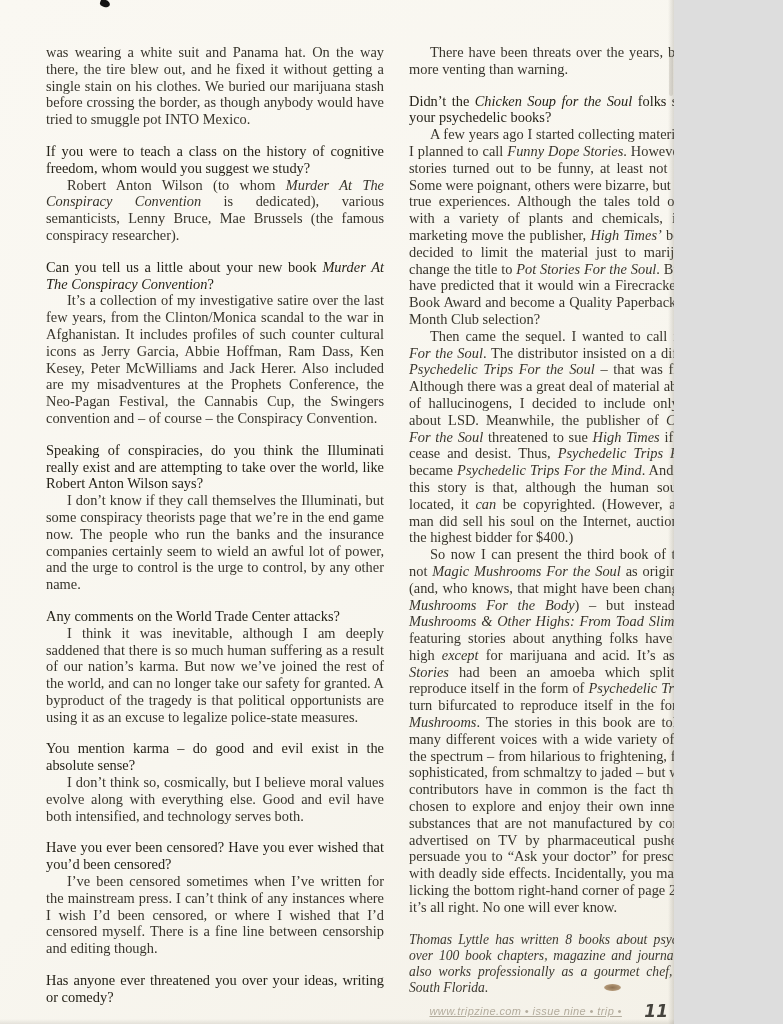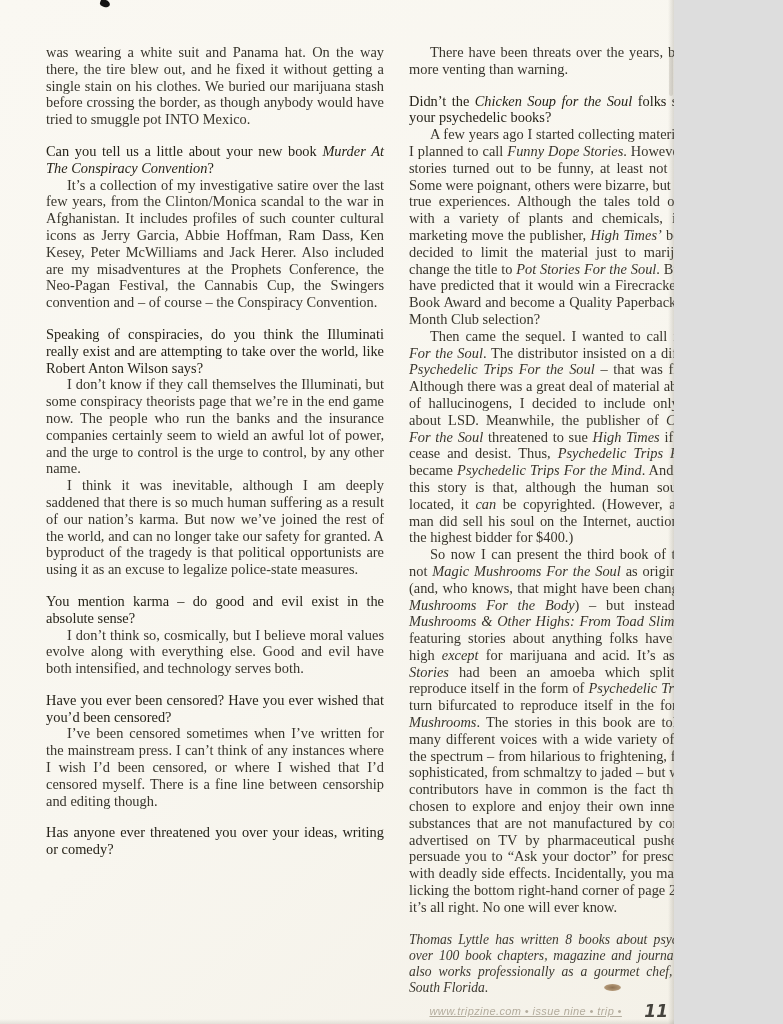--- a/index.html
+++ b/index.html
@@ -51,24 +51,27 @@
 </style>
 </head>
 <body>
 
 <div class="page">
 
   <div class="speck"></div>
 
   <div class="col col-left" id="col-left">
       <p class="a0">was wearing a white suit and Panama hat. On the way there, the tire blew out, and he fixed it without getting a single stain on his clothes. We buried our marijuana stash before crossing the border, as though anybody would have tried to smuggle pot INTO Mexico.</p>
+      <p class="q">If you were to teach a class on the history of cognitive freedom, whom would you suggest we study?</p>
+      <p class="a">Robert Anton Wilson (to whom <em>Murder At The Conspiracy Convention</em> is dedicated), various semanticists, Lenny Bruce, Mae Brussels (the famous conspiracy researcher).</p>
       <p class="q">Can you tell us a little about your new book <em>Murder At The Conspiracy Convention</em>?</p>
       <p class="a">It’s a collection of my investigative satire over the last few years, from the Clinton/Monica scandal to the war in Afghanistan. It includes profiles of such counter cultural icons as Jerry Garcia, Abbie Hoffman, Ram Dass, Ken Kesey, Peter McWilliams and Jack Herer. Also included are my misadventures at the Prophets Conference, the Neo-Pagan Festival, the Cannabis Cup, the Swingers convention and – of course – the Conspiracy Convention.</p>
       <p class="q">Speaking of conspiracies, do you think the Illuminati really exist and are attempting to take over the world, like Robert Anton Wilson says?</p>
       <p class="a">I don’t know if they call themselves the Illuminati, but some conspiracy theorists page that we’re in the end game now. The people who run the banks and the insurance companies certainly seem to wield an awful lot of power, and the urge to control is the urge to control, by any other name.</p>
+      <p class="q">Any comments on the World Trade Center attacks?</p>
       <p class="a">I think it was inevitable, although I am deeply saddened that there is so much human suffering as a result of our nation’s karma. But now we’ve joined the rest of the world, and can no longer take our safety for granted. A byproduct of the tragedy is that political opportunists are using it as an excuse to legalize police-state measures.</p>
       <p class="q">You mention karma – do good and evil exist in the absolute sense?</p>
       <p class="a">I don’t think so, cosmically, but I believe moral values evolve along with everything else. Good and evil have both intensified, and technology serves both.</p>
       <p class="q">Have you ever been censored? Have you ever wished that you’d been censored?</p>
       <p class="a">I’ve been censored sometimes when I’ve written for the mainstream press. I can’t think of any instances where I wish I’d been censored, or where I wished that I’d censored myself. There is a fine line between censorship and editing though.</p>
       <p class="q">Has anyone ever threatened you over your ideas, writing or comedy?</p>
     </div>
 
   <div class="col col-right" id="col-right">
       <p class="a">There have been threats over the years, but they were more venting than warning.</p>

